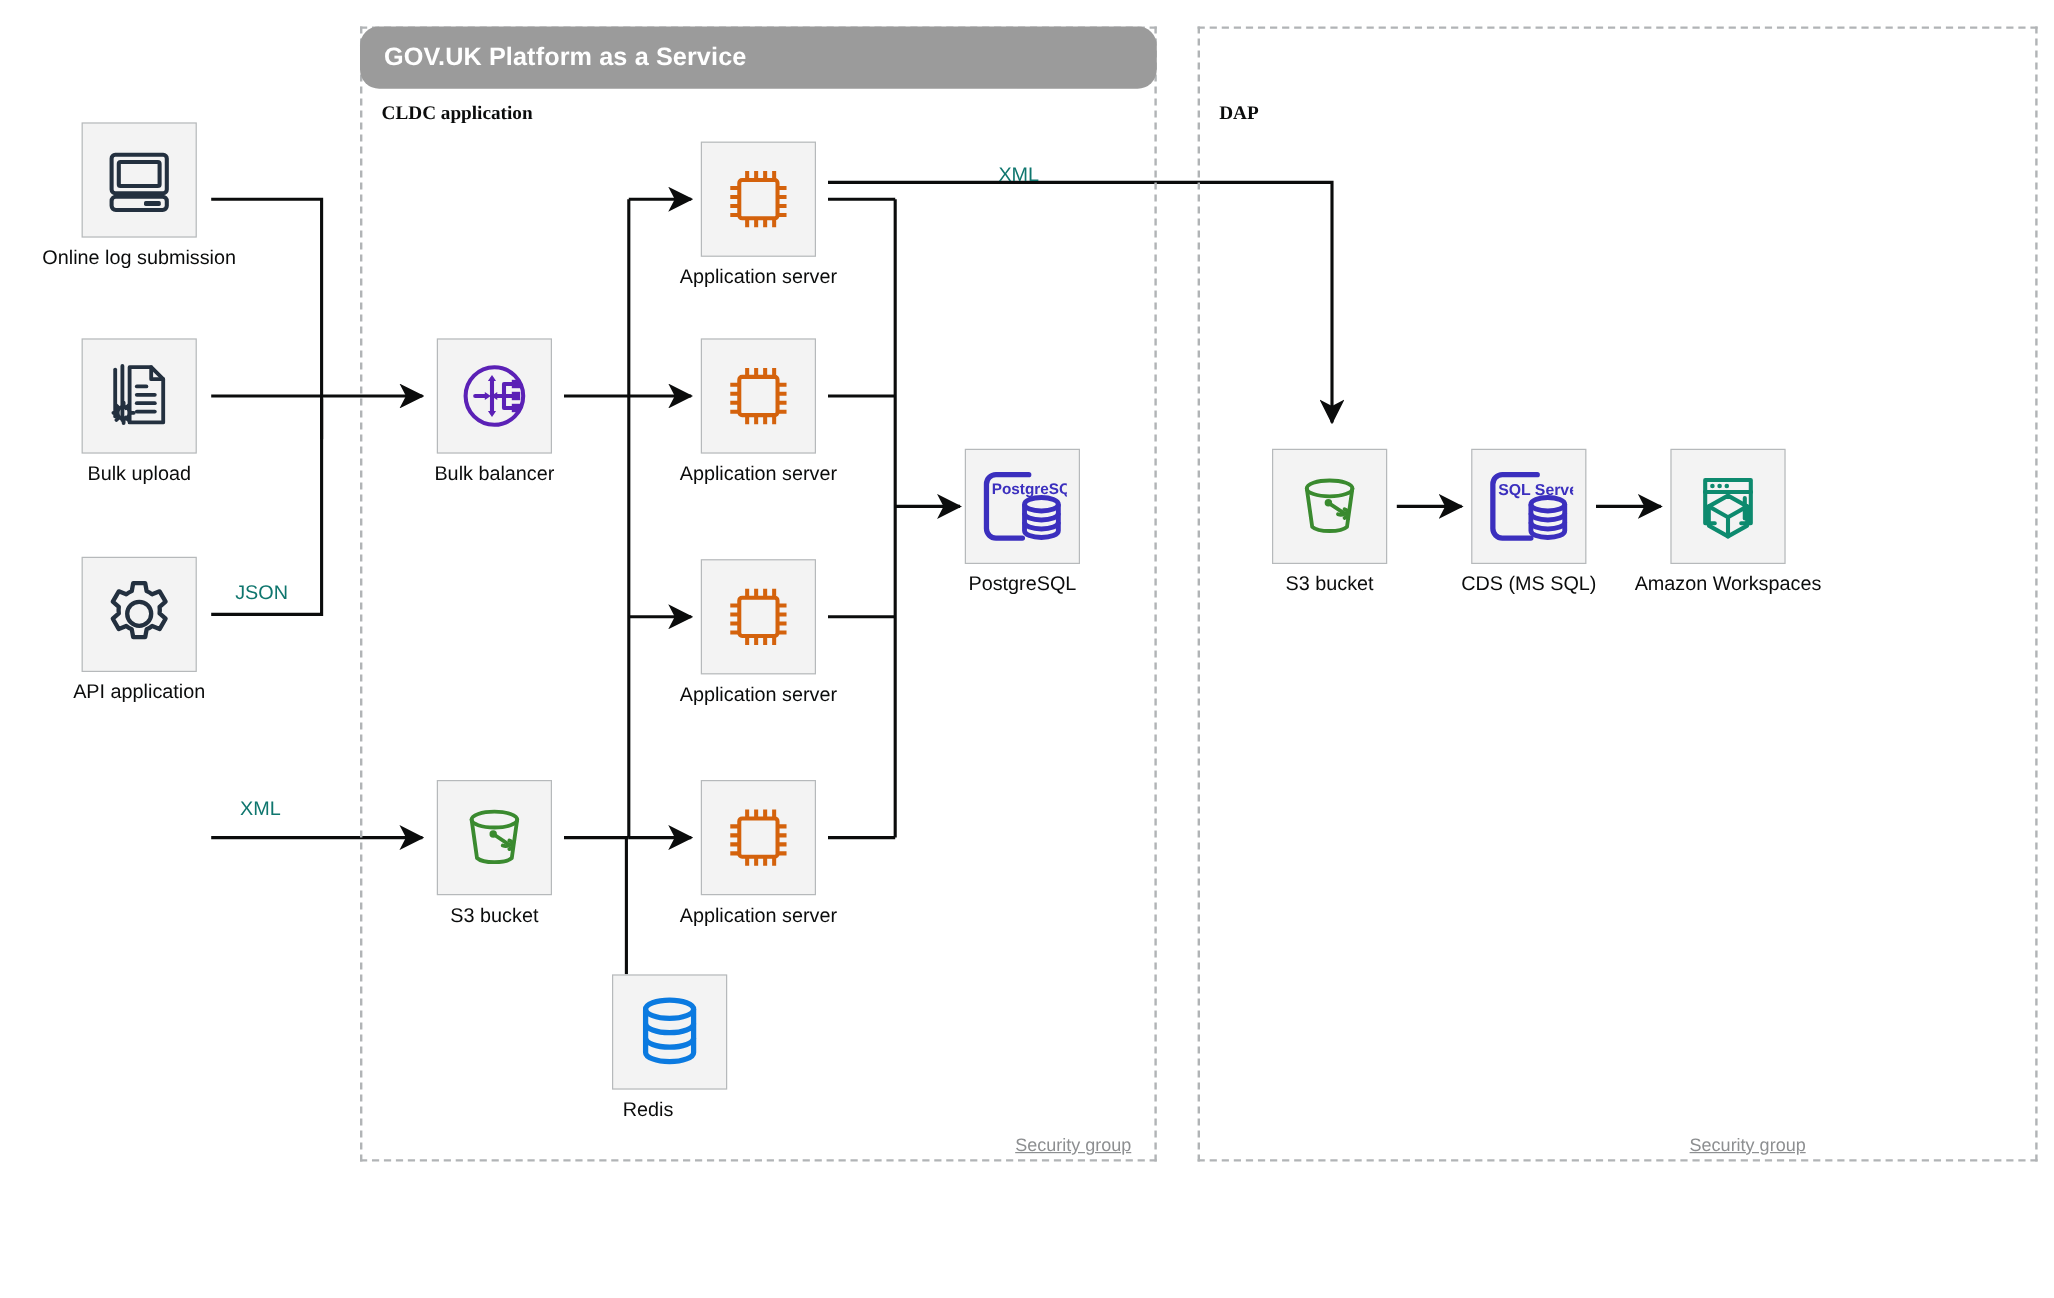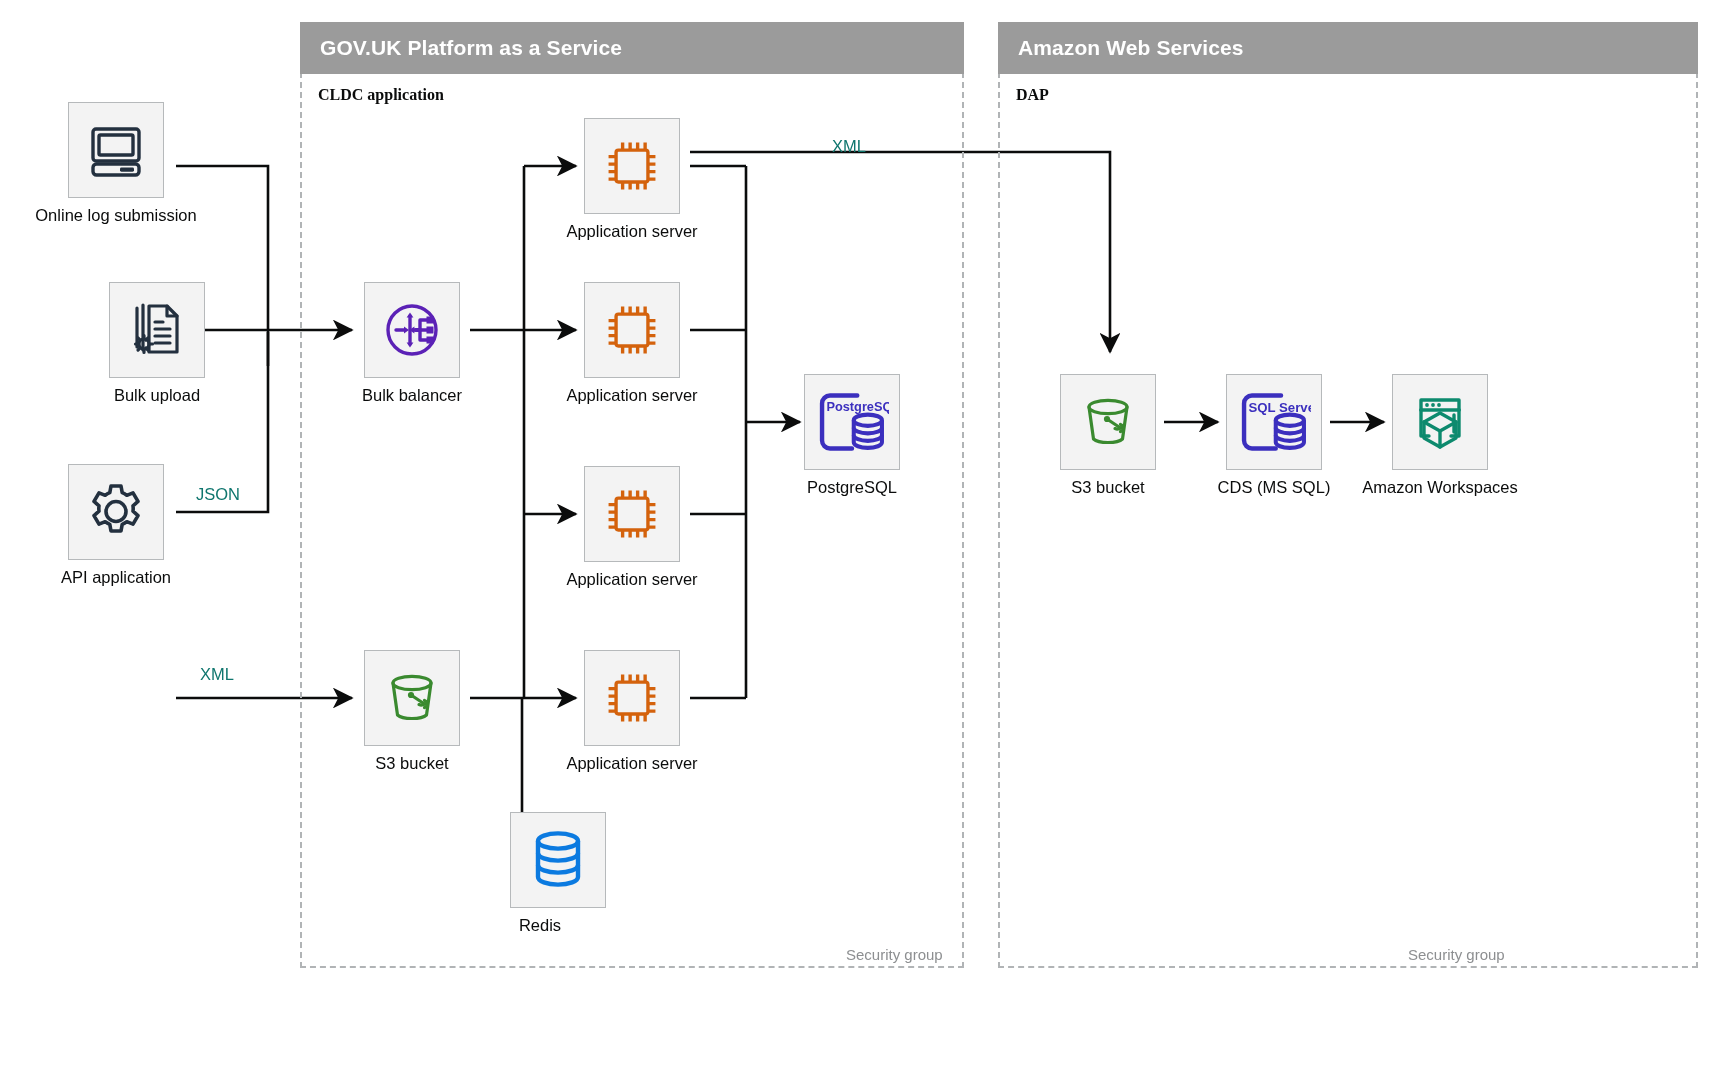--- a/index.html
+++ b/index.html
@@ -8,21 +8,21 @@
 
   .stage{position:absolute;inset:0;}
   svg.wires{position:absolute;left:0;top:0;width:1712px;height:1082px;overflow:visible;}
 
   
   .group{position:absolute;border:2px dashed #b1b4b6;background:transparent;box-sizing:border-box;}
   .group-header{position:absolute;background:#9b9b9b;box-sizing:border-box;
                 display:flex;align-items:center;padding-left:20px;}
   .group-header span{color:#ffffff;font-size:21px;font-weight:bold;letter-spacing:.1px;}
   .group-sub{position:absolute;font-size:16px;font-weight:bold;color:#0b0c0c;font-family:Liberation Serif, serif;}
-  .group-foot{position:absolute;font-size:15px;color:#8d8f91;}
+  .group-foot{position:absolute;font-size:15px;color:#8d8f91;text-decoration:underline;}
 
   
   .node{position:absolute;}
   .tile{width:96px;height:96px;background:#f3f3f3;border:1.5px solid #b6b9bb;
         box-sizing:border-box;display:flex;align-items:center;justify-content:center;}
   .tile svg{display:block;}
   .caption{position:absolute;top:104px;left:50%;transform:translateX(-50%);
            white-space:nowrap;font-size:16.5px;color:#0b0c0c;line-height:1.2;}
 
   .edge-label{position:absolute;font-size:16.5px;color:#0f766e;white-space:nowrap;}
@@ -69,48 +69,45 @@
       <path d="M 470 698 L 524 698"></path>
 
       <path d="M 522 812 L 522 698"></path>
 
       <path d="M 1164 422 L 1218 422" marker-end="url(#arw)"></path>
       <path d="M 1330 422 L 1384 422" marker-end="url(#arw)"></path>
     </g>
   </svg>
 
   <div class="group" style="left:300px;top:22px;width:664px;height:946px;"></div>
-  <div class="group-header" style="left:300px;top:22px;width:664px;height:52px;">
+  <div class="group-header" style="left:300px;top:22px;width:664px;height:52px;border-radius:16px;">
     <span>GOV.UK Platform as a Service</span>
   </div>
   <div class="group-sub" style="left:318px;top:86px;">CLDC application</div>
   <div class="group-foot" style="left:846px;top:946px;">Security group</div>
 
   <div class="group" style="left:998px;top:22px;width:700px;height:946px;"></div>
-  <div class="group-header" style="left:998px;top:22px;width:700px;height:52px;">
-    <span>Amazon Web Services</span>
-  </div>
   <div class="group-sub" style="left:1016px;top:86px;">DAP</div>
   <div class="group-foot" style="left:1408px;top:946px;">Security group</div>
 
   <div class="node" style="left:68px;top:102px;border-radius:23px;">
     <div class="tile">
       <svg width="64" height="64" viewBox="0 0 64 64">
         <g fill="none" stroke="#23303f" stroke-width="3.4" stroke-linejoin="round" stroke-linecap="round">
           <rect x="9" y="11" width="46" height="32" rx="3"></rect>
           <rect x="15" y="17" width="34" height="20" rx="1.5"></rect>
           <rect x="9" y="46" width="46" height="11" rx="3.5"></rect>
         </g>
         <rect x="36" y="49.5" width="14" height="4.2" rx="1.4" fill="#23303f"></rect>
       </svg>
     </div>
     <div class="caption">Online log submission</div>
   </div>
 
-  <div class="node" style="left:68px;top:282px;margin-left:41px;">
+  <div class="node" style="left:68px;top:282px;">
     <div class="tile">
       <svg width="64" height="64" viewBox="0 0 64 64">
         <g fill="none" stroke="#23303f" stroke-width="3.2" stroke-linejoin="round" stroke-linecap="round">
           <path d="M12 10 L12 49"></path>
           <path d="M18 7 L18 52"></path>
           <path d="M24 8 H42 L52 18 V54 H24 Z"></path>
           <path d="M42 8 V18 H52"></path>
           <path d="M30 24 H38"></path>
           <path d="M30 31 H45"></path>
           <path d="M30 38 H45"></path>

